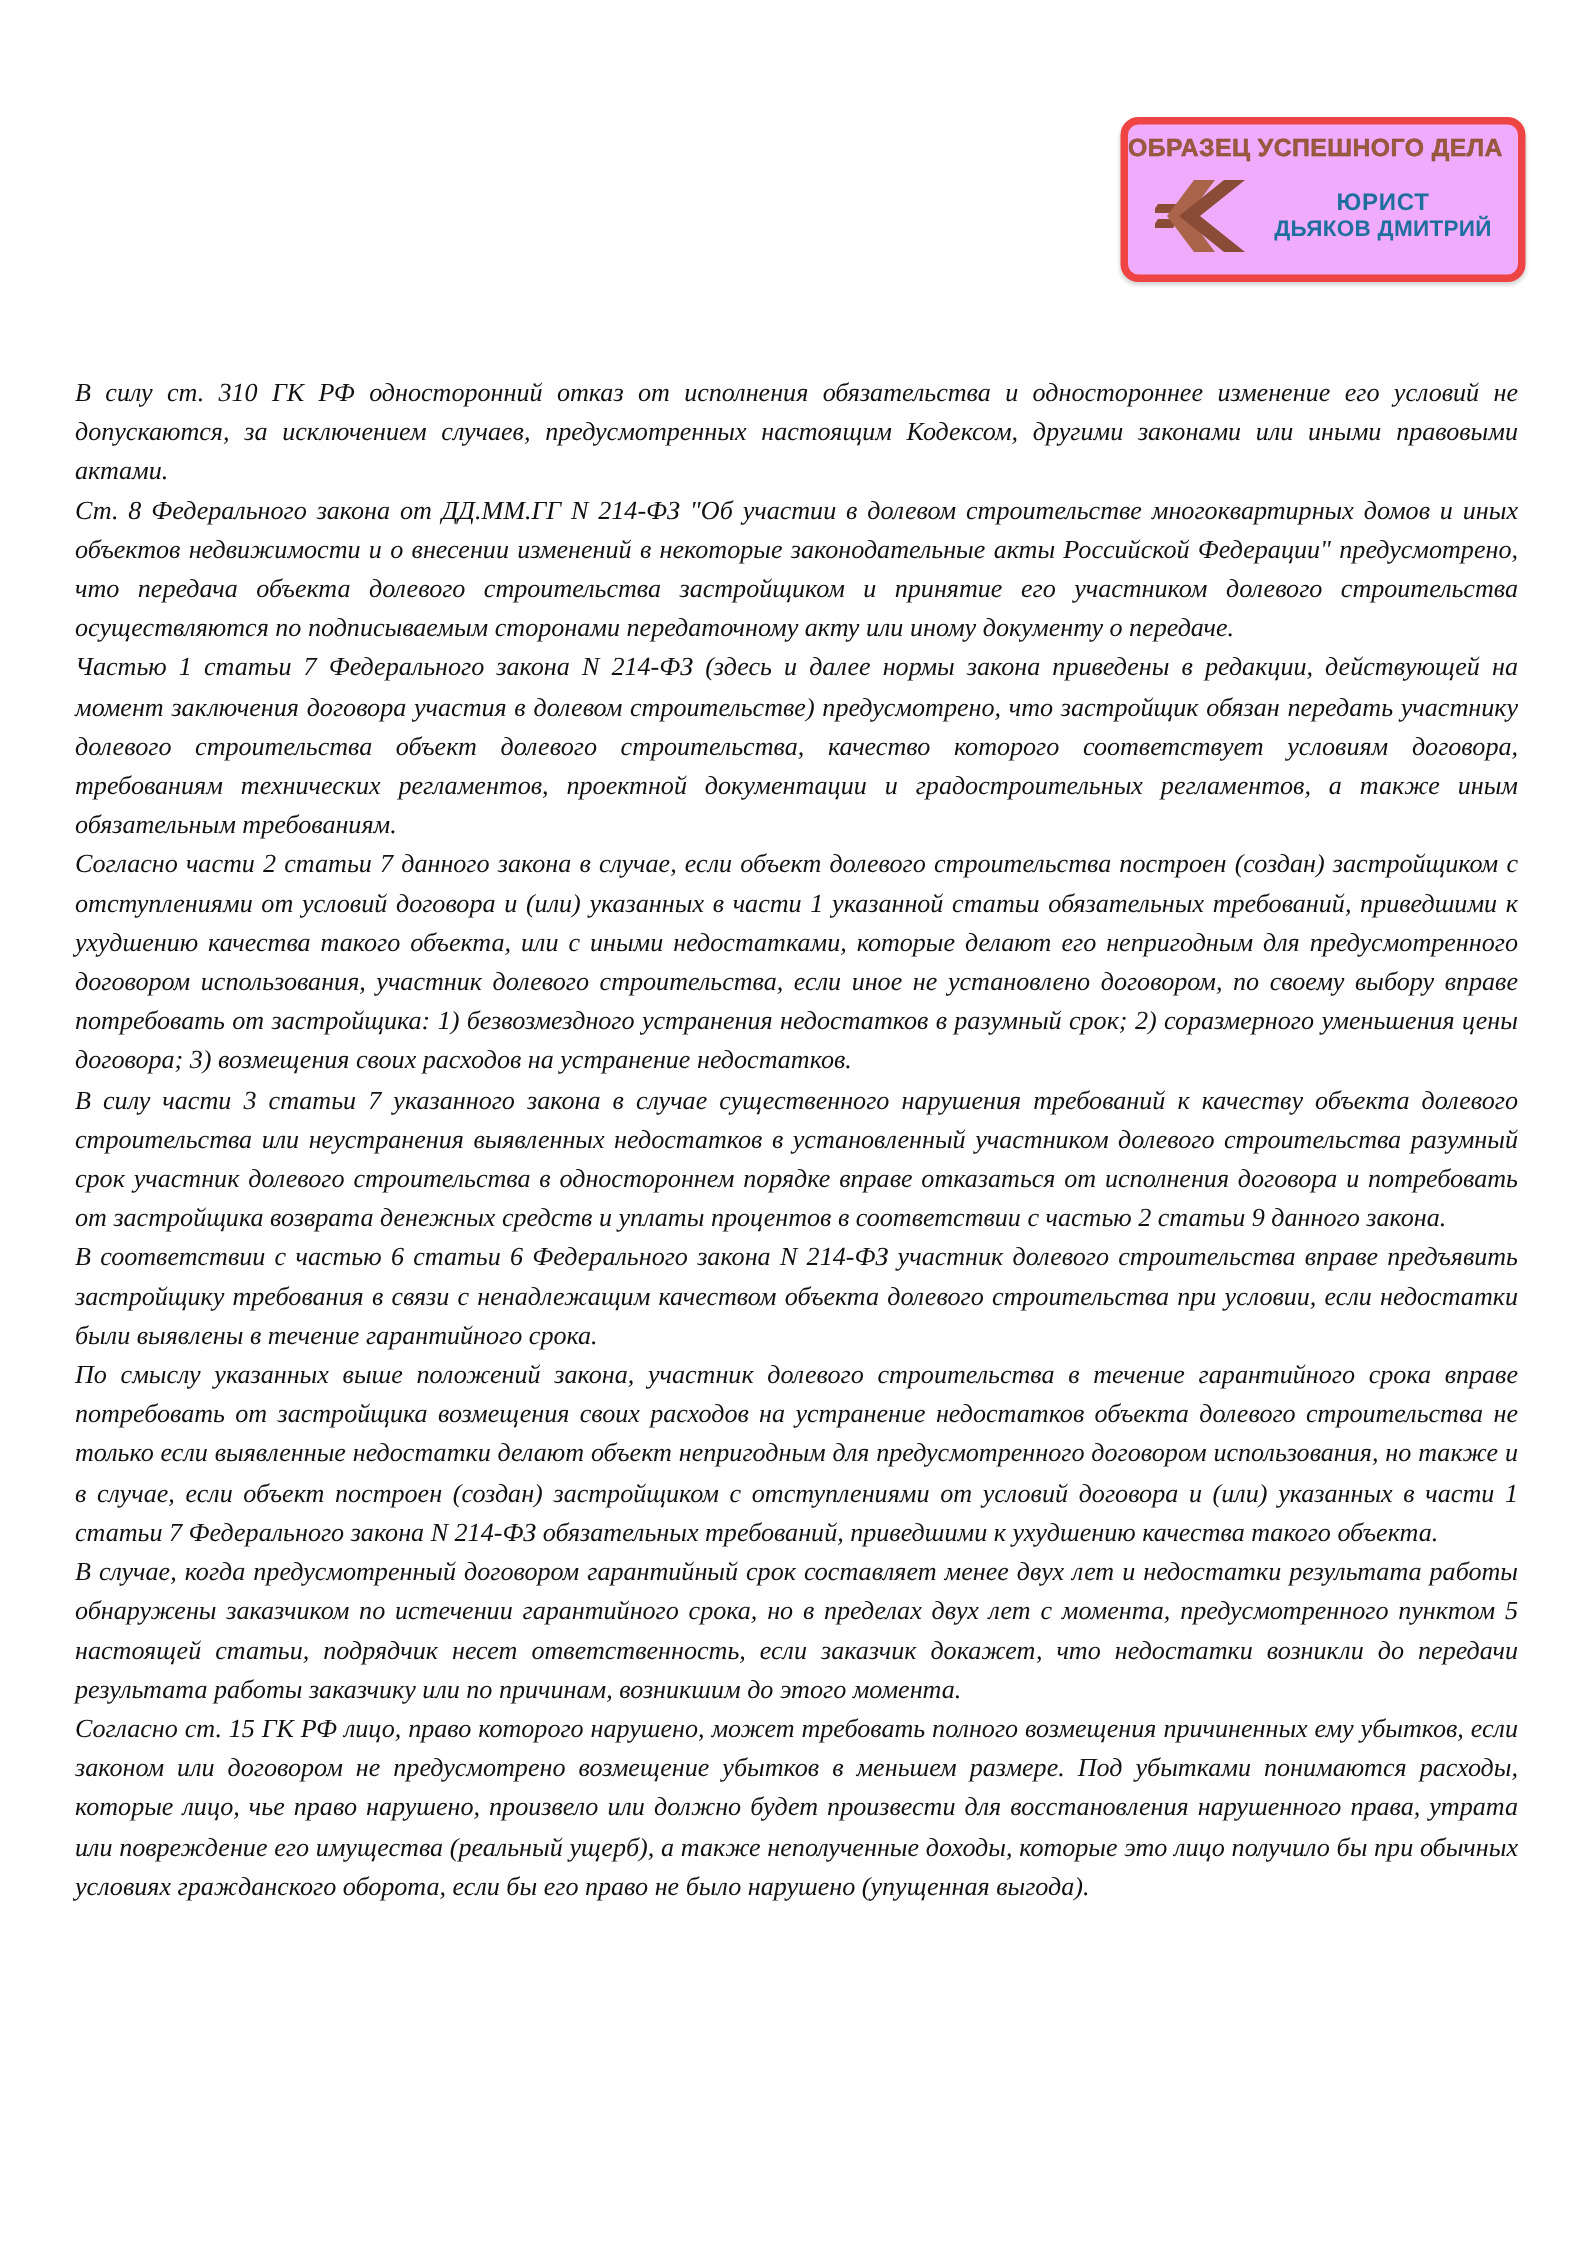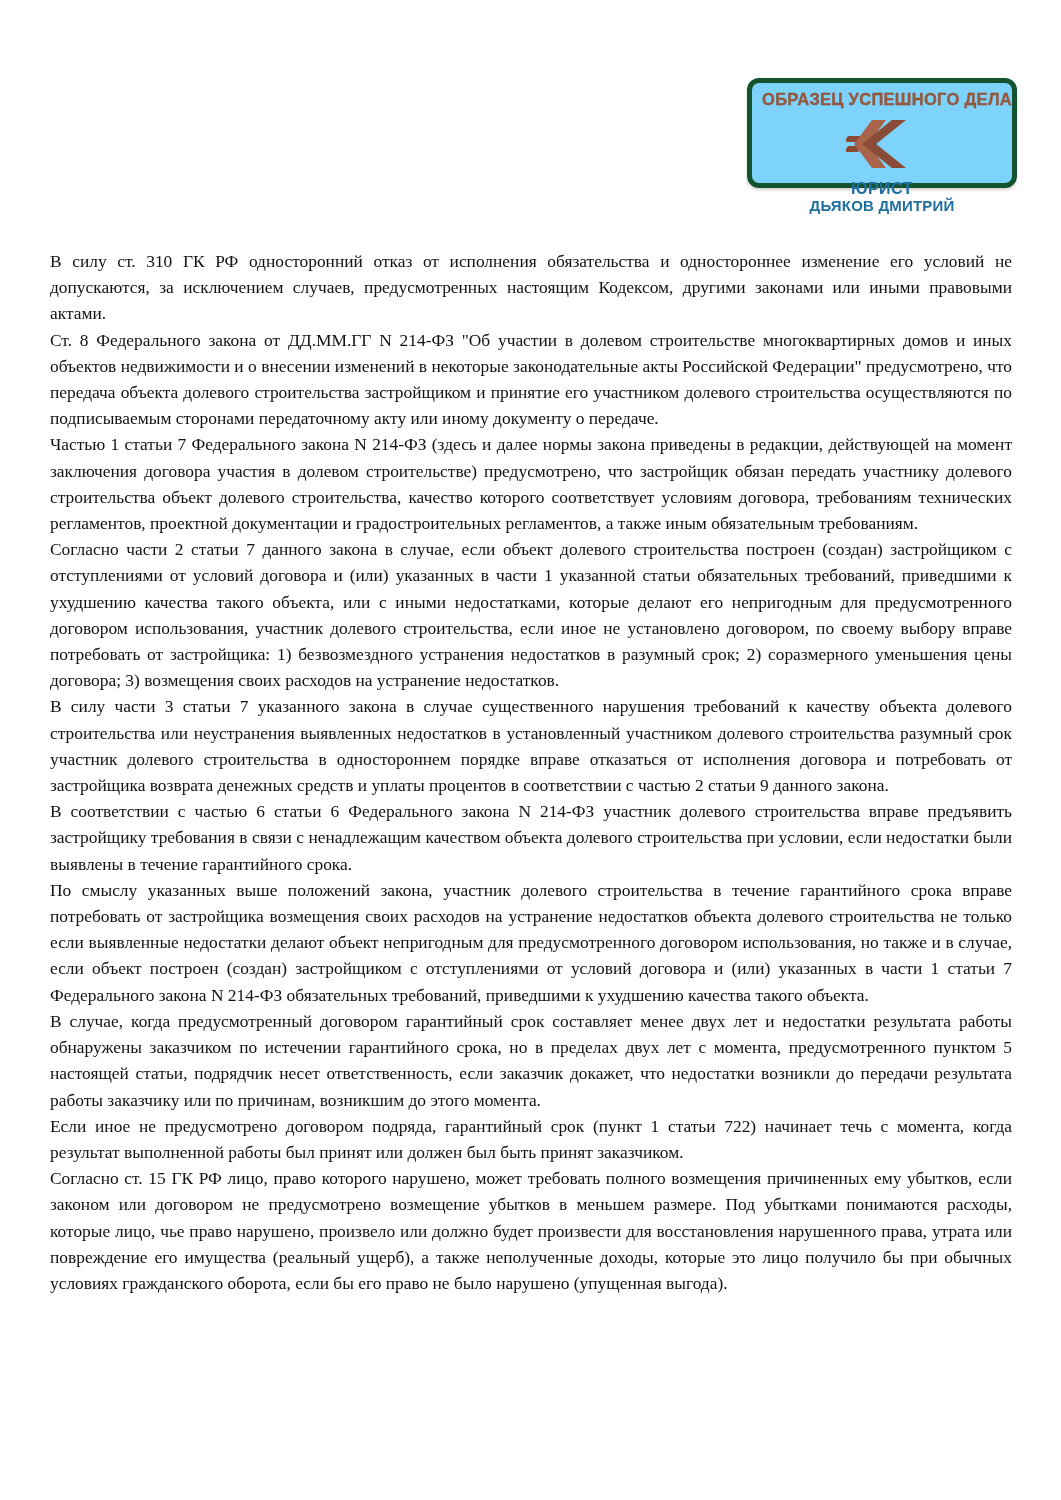--- a/index.html
+++ b/index.html
@@ -29,48 +29,47 @@
     position: absolute;
     top: 78px;
     left: 747px;
     width: 270px;
     height: 110px;
   }
   .stamp {
     box-sizing: border-box;
     width: 100%;
     height: 100%;
-    border: 5px solid #14532d;
+    border: 5px solid #ef4444;
     border-radius: 12px;
-    background: #7dd3fc;
+    background: #f0abfc;
     display: flex;
     flex-direction: column;
-    align-items: flex-end;
+    align-items: flex-start;
     justify-content: flex-start;
     padding-top: 7px;
     box-shadow: 0 2px 3px rgba(0,0,0,0.18);
   }
   .stamp-title {
     font-family: "Liberation Sans", "DejaVu Sans", sans-serif;
     font-weight: bold;
     font-size: 16.5px;
     letter-spacing: 0.3px;
     color: #9c5a3c;
     -webkit-text-stroke: 0.3px #7d4530;
     white-space: nowrap;
   }
   .stamp-body {
     display: flex;
-    flex-direction: column;
+    flex-direction: row;
     align-items: center;
     justify-content: center;
     width: 100%;
     margin-top: 6px;
     gap: 8px;
-    margin-left: 24px;
   }
   .stamp-mark {
     width: 72px;
     height: 58px;
     flex: 0 0 auto;
     position: relative;
   }
   .stamp-mark svg { display: block; }
   .stamp-name {
     font-family: "Liberation Sans", "DejaVu Sans", sans-serif;
@@ -90,20 +89,21 @@
     width: 962px;
   }
   .para {
     margin: 0;
     font-size: 17.4px;
     line-height: 26.2px;
     text-align: justify;
     text-justify: inter-word;
     hyphens: none;
     color: #111111;
+    font-style: italic;
   }
   
   .para + .para { margin-top: 0; }
 </style>
 </head>
 <body>
 
 <div class="page">
 
   <div class="stamp-wrap">
@@ -133,17 +133,16 @@
 
   <div class="doc-body">
     <p class="para">В силу ст. 310 ГК РФ односторонний отказ от исполнения обязательства и одностороннее изменение его условий не допускаются, за исключением случаев, предусмотренных настоящим Кодексом, другими законами или иными правовыми актами.</p>
     <p class="para">Ст. 8 Федерального закона от ДД.ММ.ГГ N 214-ФЗ "Об участии в долевом строительстве многоквартирных домов и иных объектов недвижимости и о внесении изменений в некоторые законодательные акты Российской Федерации" предусмотрено, что передача объекта долевого строительства застройщиком и принятие его участником долевого строительства осуществляются по подписываемым сторонами передаточному акту или иному документу о передаче.</p>
     <p class="para">Частью 1 статьи 7 Федерального закона N 214-ФЗ (здесь и далее нормы закона приведены в редакции, действующей на момент заключения договора участия в долевом строительстве) предусмотрено, что застройщик обязан передать участнику долевого строительства объект долевого строительства, качество которого соответствует условиям договора, требованиям технических регламентов, проектной документации и градостроительных регламентов, а также иным обязательным требованиям.</p>
     <p class="para">Согласно части 2 статьи 7 данного закона в случае, если объект долевого строительства построен (создан) застройщиком с отступлениями от условий договора и (или) указанных в части 1 указанной статьи обязательных требований, приведшими к ухудшению качества такого объекта, или с иными недостатками, которые делают его непригодным для предусмотренного договором использования, участник долевого строительства, если иное не установлено договором, по своему выбору вправе потребовать от застройщика: 1) безвозмездного устранения недостатков в разумный срок; 2) соразмерного уменьшения цены договора; 3) возмещения своих расходов на устранение недостатков.</p>
     <p class="para">В силу части 3 статьи 7 указанного закона в случае существенного нарушения требований к качеству объекта долевого строительства или неустранения выявленных недостатков в установленный участником долевого строительства разумный срок участник долевого строительства в одностороннем порядке вправе отказаться от исполнения договора и потребовать от застройщика возврата денежных средств и уплаты процентов в соответствии с частью 2 статьи 9 данного закона.</p>
     <p class="para">В соответствии с частью 6 статьи 6 Федерального закона N 214-ФЗ участник долевого строительства вправе предъявить застройщику требования в связи с ненадлежащим качеством объекта долевого строительства при условии, если недостатки были выявлены в течение гарантийного срока.</p>
     <p class="para">По смыслу указанных выше положений закона, участник долевого строительства в течение гарантийного срока вправе потребовать от застройщика возмещения своих расходов на устранение недостатков объекта долевого строительства не только если выявленные недостатки делают объект непригодным для предусмотренного договором использования, но также и в случае, если объект построен (создан) застройщиком с отступлениями от условий договора и (или) указанных в части 1 статьи 7 Федерального закона N 214-ФЗ обязательных требований, приведшими к ухудшению качества такого объекта.</p>
     <p class="para">В случае, когда предусмотренный договором гарантийный срок составляет менее двух лет и недостатки результата работы обнаружены заказчиком по истечении гарантийного срока, но в пределах двух лет с момента, предусмотренного пунктом 5 настоящей статьи, подрядчик несет ответственность, если заказчик докажет, что недостатки возникли до передачи результата работы заказчику или по причинам, возникшим до этого момента.</p>
-    <p class="para">Если иное не предусмотрено договором подряда, гарантийный срок (пункт 1 статьи 722) начинает течь с момента, когда результат выполненной работы был принят или должен был быть принят заказчиком.</p>
     <p class="para">Согласно ст. 15 ГК РФ лицо, право которого нарушено, может требовать полного возмещения причиненных ему убытков, если законом или договором не предусмотрено возмещение убытков в меньшем размере. Под убытками понимаются расходы, которые лицо, чье право нарушено, произвело или должно будет произвести для восстановления нарушенного права, утрата или повреждение его имущества (реальный ущерб), а также неполученные доходы, которые это лицо получило бы при обычных условиях гражданского оборота, если бы его право не было нарушено (упущенная выгода).</p>
   </div>
 
 </div>
 
 </body></html>

